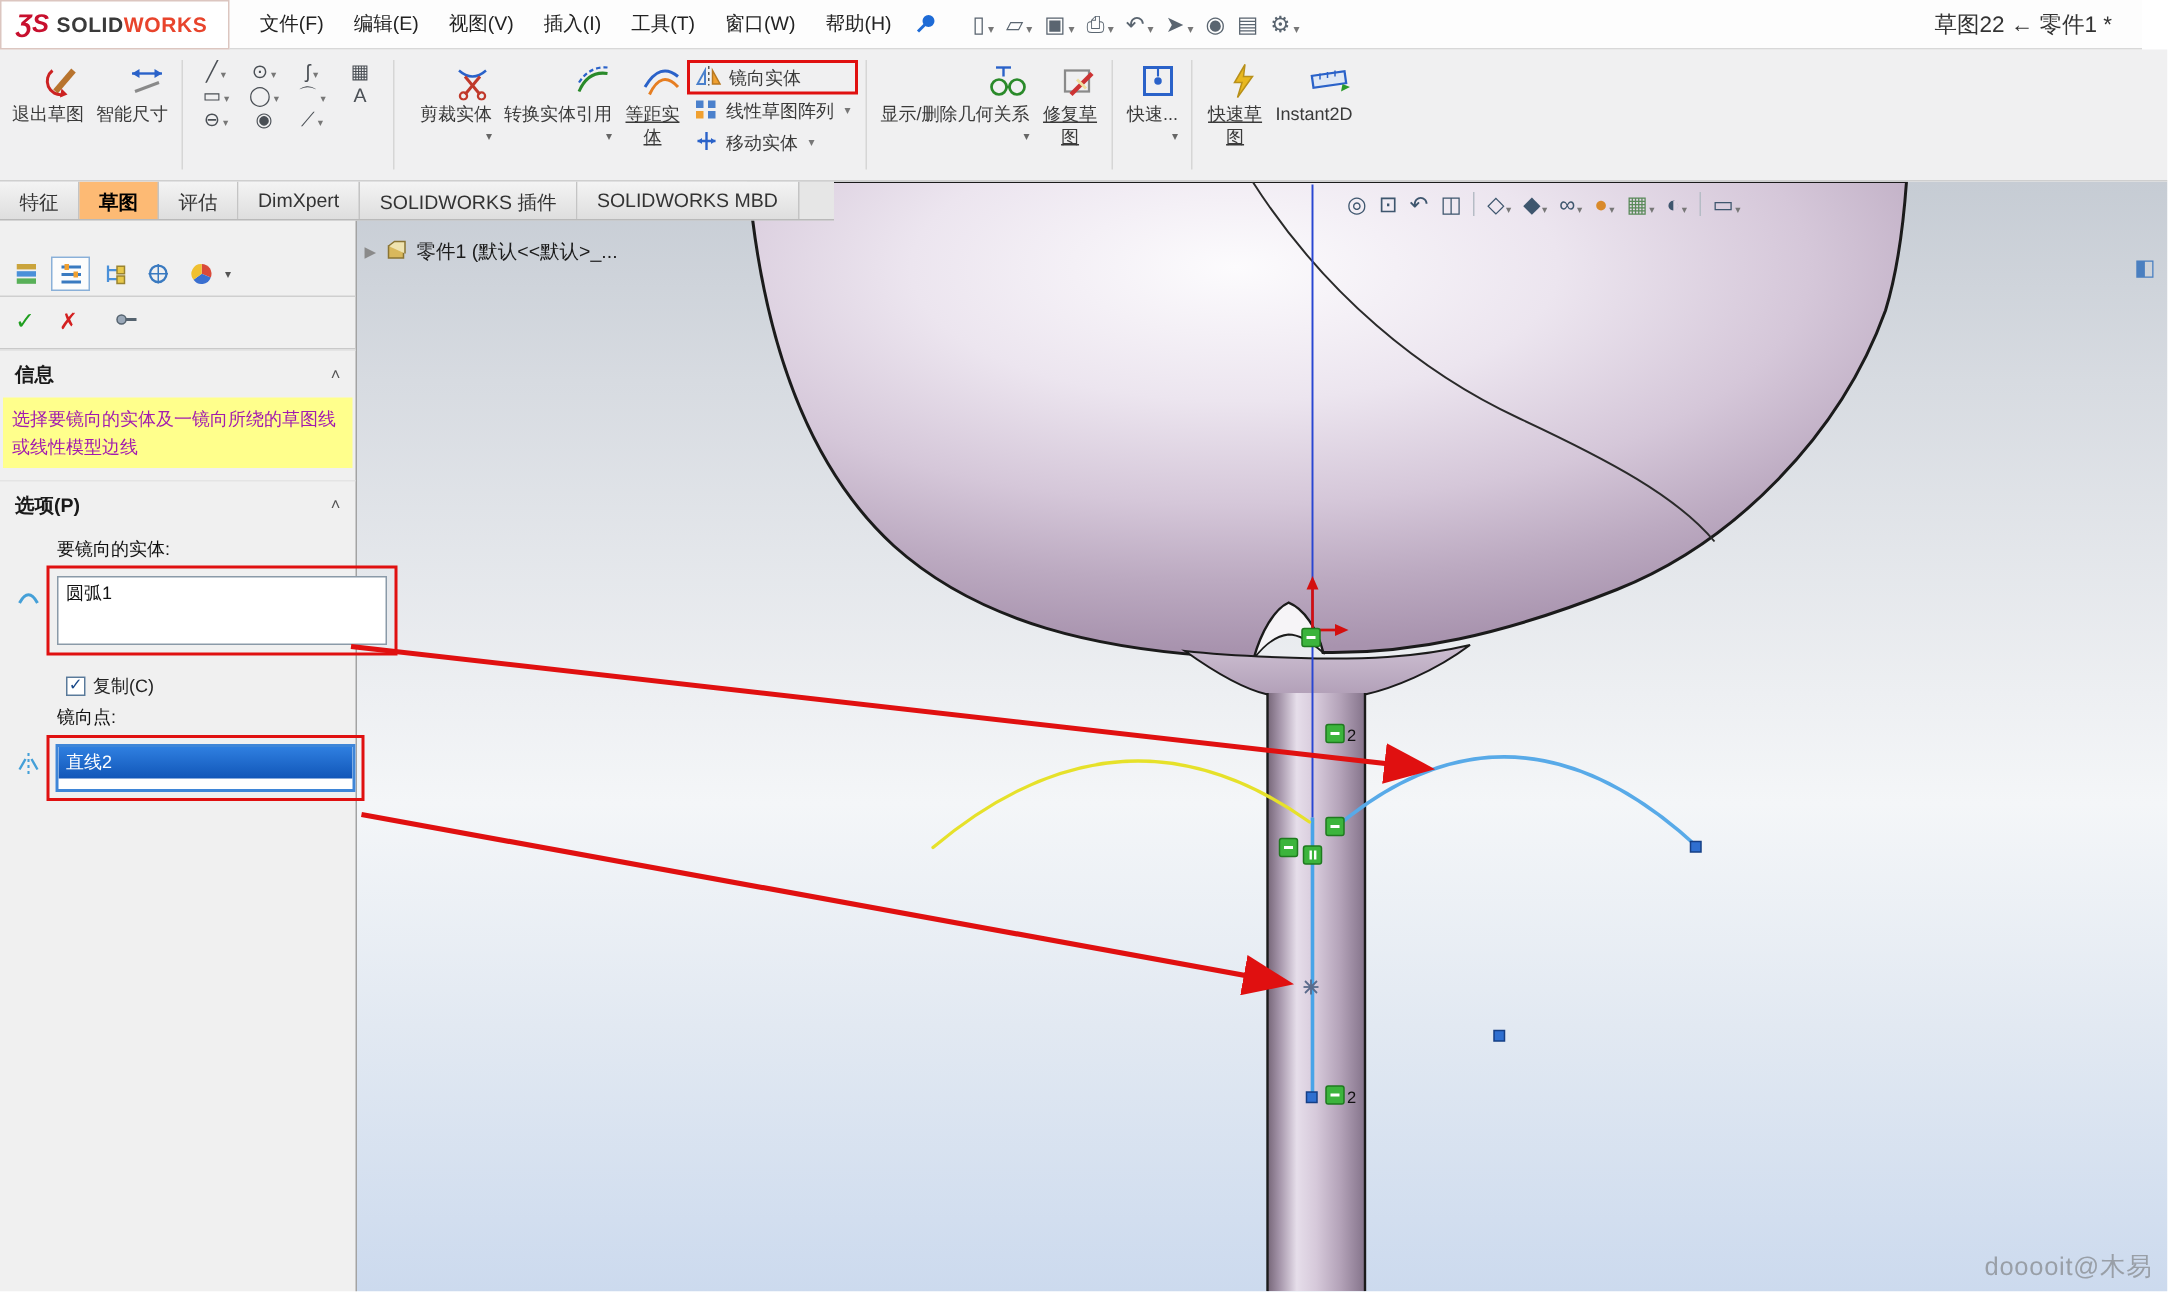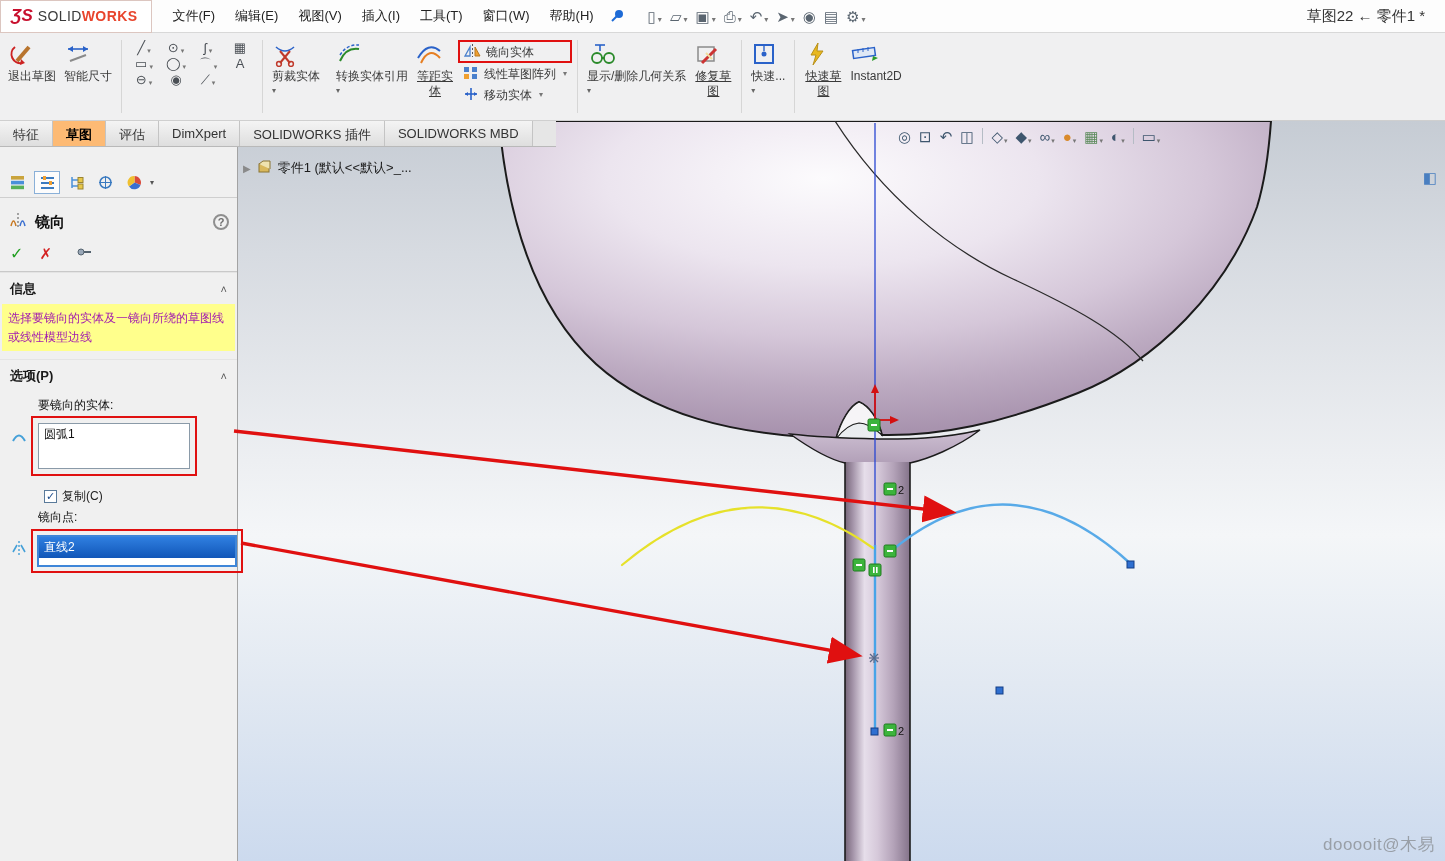--- a/index.html
+++ b/index.html
@@ -1,39 +1,39 @@
 <!DOCTYPE html>
 <html><head>
 <meta charset="utf-8">
 <style>
   html,body{margin:0;padding:0;width:1445px;height:861px;overflow:hidden;
     font-family:"Liberation Sans","DejaVu Sans",sans-serif;background:#fff;position:relative;}
   *{box-sizing:border-box;}
 
   
-  .titlebar{position:absolute;top:0;left:0;right:0;height:33px;background:#fdfdfd;
+  .titlebar{position:absolute;top:0;left:0;right:17px;height:33px;background:#fdfdfd;
     border-bottom:1px solid #d8d8d8;display:flex;align-items:center;z-index:10;}
   .logo-box{height:33px;display:flex;align-items:center;padding:0 14px 0 10px;
     border:1px solid #dcc6c0;background:#fff;}
   .logo-mark{color:#c8102e;font-weight:bold;font-style:italic;font-size:17px;margin-right:5px;}
-  .logo-solid{color:#3a3a3a;font-weight:normal;font-size:14px;letter-spacing:.4px;}
+  .logo-solid{color:#3a3a3a;font-weight:bold;font-size:14px;letter-spacing:.4px;}
   .logo-works{color:#e8442c;font-weight:bold;font-size:14px;letter-spacing:.4px;}
   .menus{display:flex;margin-left:10px;}
   .menu-item{padding:5px 10px;font-size:13px;color:#222;}
   .pin-ico{margin:0 6px;display:flex;align-items:center;}
   .qat{display:flex;align-items:center;margin-left:14px;}
   .qat-btn{display:flex;align-items:flex-end;padding:2px 4px;color:#5a6570;font-size:15px;line-height:1;}
   .qat-caret{font-size:8px;color:#777;margin-left:2px;}
   .doc-title{margin-left:auto;margin-right:20px;font-size:15px;color:#333;white-space:nowrap;}
 
   
   .ribbon{position:absolute;top:33px;left:0;right:0;height:88px;background:#f0f0f1;
     border-bottom:1px solid #cfcfcf;display:flex;align-items:stretch;padding:2px 4px;z-index:9;}
   .rib-sep{width:1px;background:#d6d6d6;margin:5px 5px;}
-  .rib-big{display:flex;flex-direction:column;align-items:flex-start;justify-content:flex-start;
+  .rib-big{display:flex;flex-direction:column;align-items:flex-end;justify-content:flex-start;
     padding:4px 4px 0;font-size:12px;color:#3a3a3a;text-align:center;line-height:1.25;}
   .rib-big .ric{height:30px;display:flex;align-items:center;}
   .rib-caret{font-size:8px;color:#666;margin-top:2px;}
   .toolgrid{display:flex;flex-direction:column;justify-content:flex-start;gap:3px;padding:6px 2px 0;}
   .toolrow{display:flex;gap:2px;}
   .toolcell{width:30px;display:flex;align-items:flex-end;justify-content:center;
     font-size:13px;color:#4a4f55;line-height:1;}
   .toolcell .qat-caret{font-size:7px;}
   .rib-stack{display:flex;flex-direction:column;gap:1px;padding-top:5px;}
   .rib-row{display:flex;align-items:center;gap:5px;font-size:12px;color:#3a3a3a;
@@ -78,21 +78,21 @@
   .pm-ok{color:#1f9e1f;font-size:16px;font-weight:bold;}
   .pm-cancel{color:#d42020;font-size:15px;font-weight:bold;}
   .pm-section-h{display:flex;align-items:center;justify-content:space-between;
     padding:7px 10px 5px;font-size:13px;font-weight:bold;color:#1a1a1a;border-top:1px solid #e4e4e4;}
   .pm-chevron{font-size:11px;color:#555;font-weight:normal;}
   .pm-msg{margin:1px 2px 8px;background:#ffff8c;padding:5px 6px;font-size:12px;line-height:1.55;color:#a21caf;}
   .pm-body{padding:3px 0 0 0;}
   .pm-label{margin:4px 0 2px 38px;font-size:12px;color:#111;}
   .pm-row{position:relative;margin-left:31px;}
   .pm-fieldicon{position:absolute;left:-20px;top:12px;}
-  .pm-list{background:#fff;border:1px solid #8a9aa8;width:152px;height:46px;overflow:hidden;}
+  .pm-list{background:#fff;border:1px solid #8a9aa8;width:220px;height:46px;overflow:hidden;}
   .pm-item{padding:2px 5px;font-size:12px;color:#111;}
   .pm-list.sel{border:2px solid #3f86d8;height:32px;width:200px;}
   .pm-item.selected{background:linear-gradient(#2f7fe0,#1156b8);color:#fff;}
   .pm-check{display:flex;align-items:center;gap:5px;margin:12px 0 4px 44px;}
   .cbx{width:13px;height:13px;border:1px solid #5a7a9a;background:#fff;display:flex;
     align-items:center;justify-content:center;font-size:11px;color:#1a4a8a;font-weight:bold;line-height:1;}
   .box1wrap{display:inline-block;padding:5px;}
   .box2wrap{display:inline-block;padding:4px;margin-top:1px;}
 
   
@@ -568,31 +568,20 @@
     <span class="pm-tab">
       <svg width="15" height="15">
           <path d="M7.5,7.5 L7.5,1 A6.5,6.5 0 0,1 13.5,10 Z" fill="#d94a3a"></path>
       <path d="M7.5,7.5 L13.5,10 A6.5,6.5 0 0,1 2,11.5 Z" fill="#3a6fd0"></path>
       <path d="M7.5,7.5 L2,11.5 A6.5,6.5 0 0,1 7.5,1 Z" fill="#f0c030"></path>
         </svg>
     </span>
     <span class="pm-tab-caret">▾</span>
   </div>
 
-  <div class="pm-header">
-    <span>
-      <svg width="20" height="17">
-          <line x1="10" y1="1" x2="10" y2="16" stroke="#555" stroke-width="1" stroke-dasharray="2 2"></line>
-      <path d="M3,14 Q5.5,4 8,14" stroke="#c87820" stroke-width="1.5" fill="none"></path>
-      <path d="M12,14 Q14.5,4 17,14" stroke="#3a6fd0" stroke-width="1.5" fill="none"></path>
-        </svg>
-    </span>
-    <span class="pm-title">镜向</span>
-    <span class="pm-help">?</span>
-  </div>
 
   <div class="pm-actions">
     <span class="pm-ok">✓</span>
     <span class="pm-cancel">✗</span>
     <span style="margin-left:8px;">
       <svg width="17" height="14">
           <circle cx="5" cy="7" r="3" fill="#9aa8b8" stroke="#55636f"></circle>
       <line x1="8" y1="7" x2="15" y2="7" stroke="#55636f" stroke-width="2"></line>
         </svg>
     </span>

